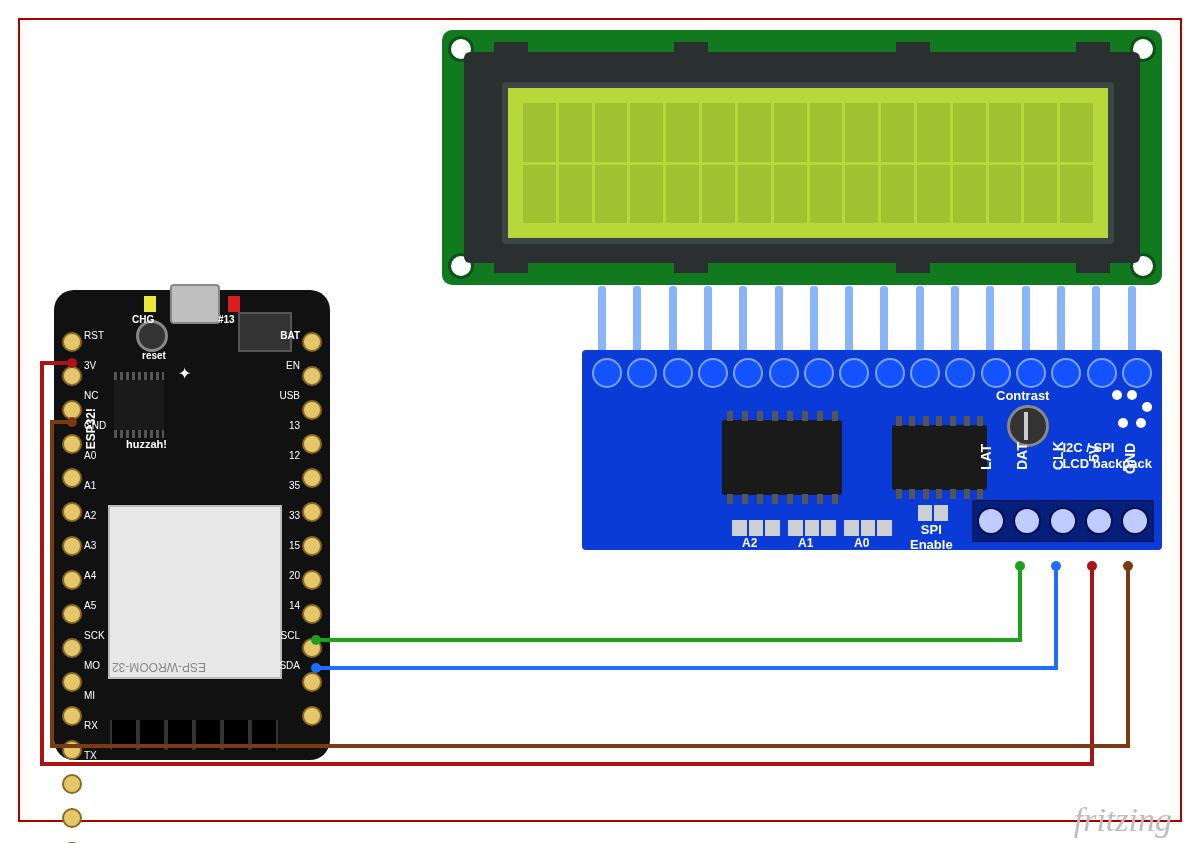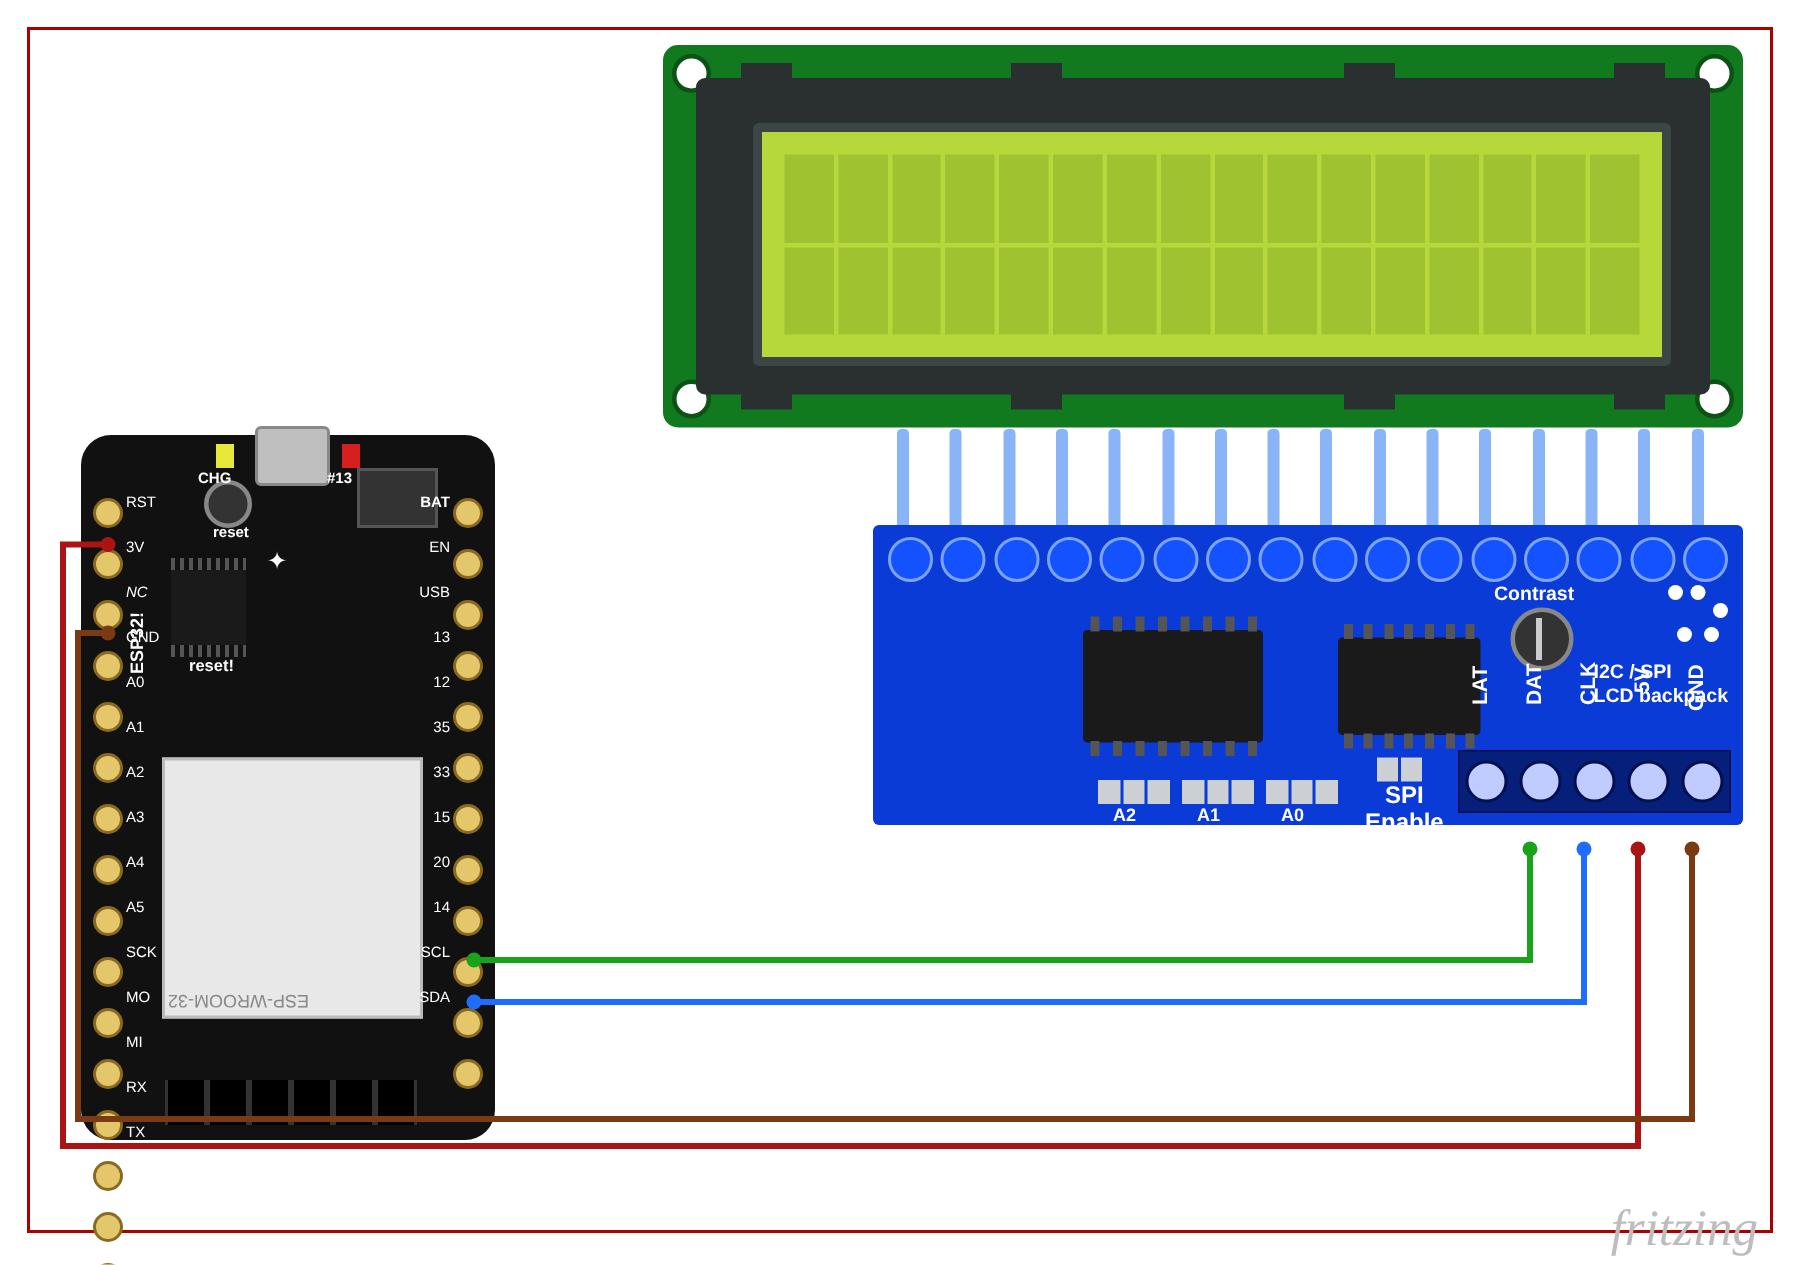--- a/index.html
+++ b/index.html
@@ -221,21 +221,21 @@
         <span></span>
       </div>
     <div class="bp-label" style="left:160px;top:186px;font-size:12px">A2</div>
     <div class="bp-label" style="left:216px;top:186px;font-size:12px">A1</div>
     <div class="bp-label" style="left:272px;top:186px;font-size:12px">A0</div>
 
     <div class="smd-jp" style="left:336px;top:155px;width:30px">
         <span></span>
         <span></span>
       </div>
-    <div class="bp-label" style="left:328px;top:172px;font-size:16px;white-space:pre;text-align:center">SPI
+    <div class="bp-label" style="left:328px;top:172px;font-size:13px;white-space:pre;text-align:center">SPI
 Enable</div>
 
     <div class="term-block">
       <div class="term"></div>
       <div class="term"></div>
       <div class="term"></div>
       <div class="term"></div>
       <div class="term"></div>
     </div>
 
@@ -270,21 +270,21 @@
     <div class="shield-lbl">ESP-WROOM-32</div>
     <div class="ant">
         <span></span>
         <span></span>
         <span></span>
         <span></span>
         <span></span>
         <span></span>
       </div>
 
-    <div class="boardtxt" style="left:72px;top:148px;font-size:11px;transform:rotate(0deg)">reset!</div>
+    <div class="boardtxt" style="left:72px;top:148px;font-size:11px;transform:rotate(0deg)">huzzah!</div>
     <div class="boardtxt" style="left:88px;top:60px;font-size:10px">reset</div>
     <div class="boardtxt" style="left:78px;top:24px;font-size:10px">CHG</div>
     <div class="boardtxt" style="left:164px;top:24px;font-size:10px">#13</div>
 
     <div class="pinrow-l" id="pinsL">
         <div class="pin"></div>
         <div class="pin"></div>
         <div class="pin"></div>
         <div class="pin"></div>
         <div class="pin"></div>
@@ -310,21 +310,21 @@
         <div class="pin"></div>
         <div class="pin"></div>
         <div class="pin"></div>
         <div class="pin"></div>
         <div class="pin"></div>
         <div class="pin"></div>
       </div>
     <div id="pinLblsL">
         <div class="pin-lbl-l" style="top: 40px;">RST</div>
         <div class="pin-lbl-l" style="top: 70px;">3V</div>
-        <div class="pin-lbl-l" style="top: 100px; font-style: italic;">NC</div>
+        <div class="pin-lbl-l" style="top: 100px;">NC</div>
         <div class="pin-lbl-l" style="top: 130px;">GND</div>
         <div class="pin-lbl-l" style="top: 160px;">A0</div>
         <div class="pin-lbl-l" style="top: 190px;">A1</div>
         <div class="pin-lbl-l" style="top: 220px;">A2</div>
         <div class="pin-lbl-l" style="top: 250px;">A3</div>
         <div class="pin-lbl-l" style="top: 280px;">A4</div>
         <div class="pin-lbl-l" style="top: 310px;">A5</div>
         <div class="pin-lbl-l" style="top: 340px;">SCK</div>
         <div class="pin-lbl-l" style="top: 370px;">MO</div>
         <div class="pin-lbl-l" style="top: 400px;">MI</div>

